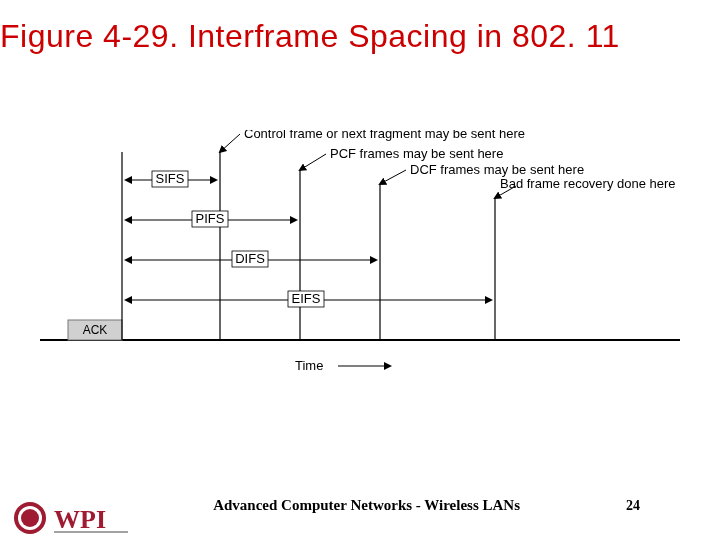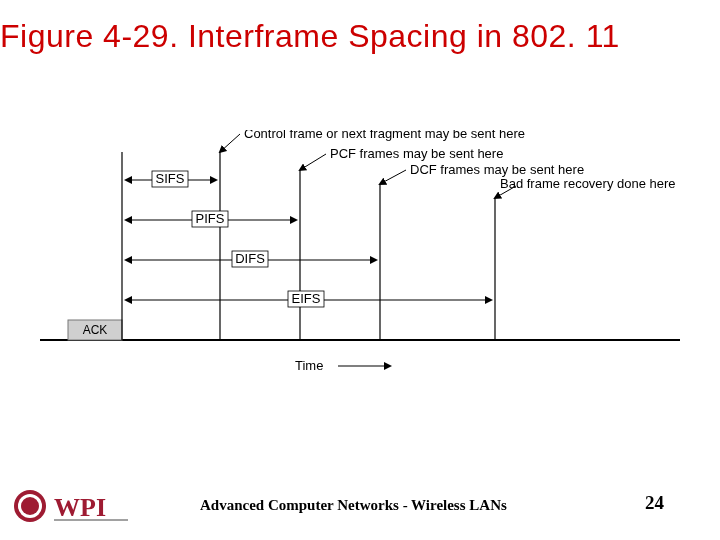--- a/index.html
+++ b/index.html
@@ -47,38 +47,38 @@
   .dlabel-ack {
     font-family: Arial, Helvetica, sans-serif;
     font-size: 12px;
     fill: #000;
   }
   .footer-text {
     position: absolute;
     bottom: 26px;
     left: 200px;
     width: 320px;
-    text-align: left;
+    text-align: right;
     font-family: "Times New Roman", Times, serif;
     font-weight: bold;
     font-size: 15px;
     color: #000;
   }
   .page-num {
     position: absolute;
     bottom: 26px;
-    right: 56px;
+    right: 80px;
     font-family: "Times New Roman", Times, serif;
     font-weight: bold;
-    font-size: 19px;
+    font-size: 14px;
     color: #000;
   }
   .logo-wrap {
     position: absolute;
-    bottom: 14px;
+    bottom: 2px;
     left: 10px;
     width: 150px;
     height: 40px;
   }
 </style>
 </head>
 <body>
 
 <div class="slide">
 

